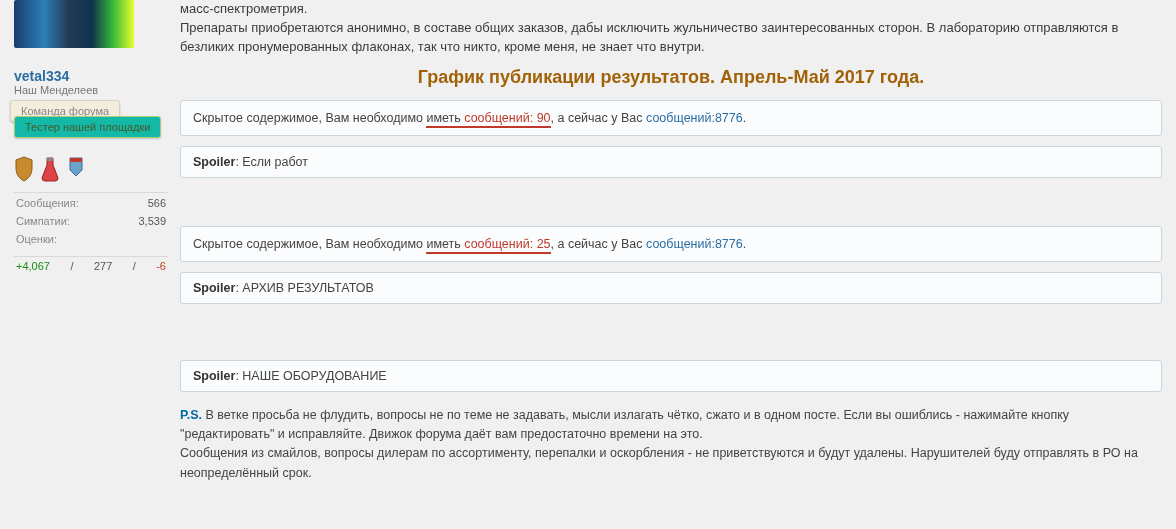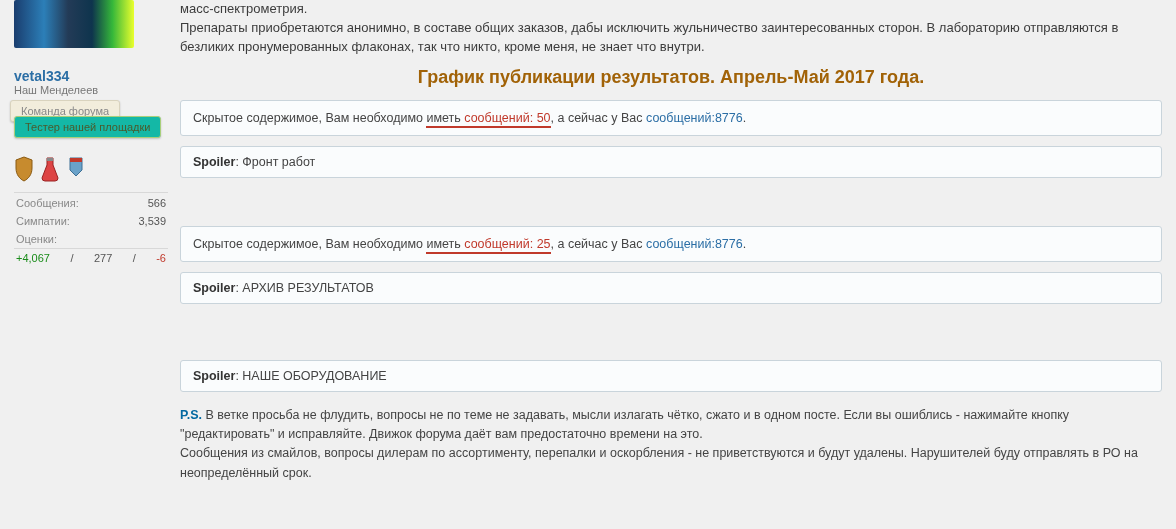--- a/index.html
+++ b/index.html
@@ -11,21 +11,21 @@
   .usub{color:#777;font-size:11px;}
   .tag-row{position:relative;margin-top:4px;height:26px;}
   .tag{position:absolute;top:0;padding:4px 10px;font-size:11px;border-radius:3px;box-shadow:0 1px 2px rgba(0,0,0,.2);}
   .tag1{left:-4px;background:#f2eddc;border:1px solid #d9d3be;color:#888;z-index:1;}
   .tag2{left:0;top:16px;background:#14b8a6;border:1px solid #a9cf7a;color:#4a5a2c;z-index:2;}
   .badges{margin-top:30px;display:flex;gap:6px;}
   .badge{width:20px;height:26px;display:flex;align-items:center;justify-content:center;}
   .stats{margin-top:10px;border-top:1px solid #d8d8d8;padding-top:1px;font-size:11px;color:#888;}
   .stats div{display:flex;justify-content:space-between;padding:3px 2px;}
   .stats .v{color:#555;}
-  .reput{padding:3px 2px;border-top:1px solid #d8d8d8;margin-top:0;text-align:left;font-size:11px;}
+  .reput{padding:3px 2px;border-top:1px solid #d8d8d8;margin-top:8px;text-align:left;font-size:11px;}
   .rp-pos{color:#1a8c1a;}
   .rp-neu{color:#555;}
   .rp-neg{color:#c0392b;}
   
   .main{position:absolute;left:180px;top:0;right:14px;}
   .para{color:#3c3c3c;line-height:1.45;font-size:13px;}
   .heading{text-align:center;font-weight:bold;font-size:18px;color:#a16207;margin:10px 0 12px;}
   .box{border:1px solid #c9d4db;background:#fafcfd;border-radius:3px;padding:10px 12px;margin-bottom:10px;font-size:12.5px;color:#444;}
   .box.spoil{padding:8px 12px;}
   .box .sp-lab{font-weight:bold;color:#333;}
@@ -90,25 +90,25 @@
     </div>
   </div>
 </div>
 
 <div class="main">
   <div class="para">масс-спектрометрия.</div>
   <div class="para">Препараты приобретаются анонимно, в составе общих заказов, дабы исключить жульничество заинтересованных сторон. В лабораторию отправляются в безликих пронумерованных флаконах, так что никто, кроме меня, не знает что внутри.</div>
   <div class="heading">График публикации результатов. Апрель-Май 2017 года.</div>
 
   <div class="box">
-    <span>Скрытое содержимое, Вам необходимо </span><span class="req-text-u">иметь </span><span class="req-red">сообщений: 50</span><span>, а сейчас у Вас </span><a class="lnk">сообщений:8776</a><span>.</span>
+    <span>Скрытое содержимое, Вам необходимо </span><span class="req-text-u">иметь </span><span class="req-red">сообщений: 90</span><span>, а сейчас у Вас </span><a class="lnk">сообщений:8776</a><span>.</span>
   </div>
 
   <div class="box spoil">
-    <span class="sp-lab">Spoiler</span><span>: </span><span>Фронт работ</span>
+    <span class="sp-lab">Spoiler</span><span>: </span><span>Если работ</span>
   </div>
 
   <div class="gap"></div>
 
   <div class="box">
     <span>Скрытое содержимое, Вам необходимо </span><span class="req-text-u">иметь </span><span class="req-red">сообщений: 25</span><span>, а сейчас у Вас </span><a class="lnk">сообщений:8776</a><span>.</span>
   </div>
 
   <div class="box spoil">
     <span class="sp-lab">Spoiler</span><span>: </span><span>АРХИВ РЕЗУЛЬТАТОВ</span>

